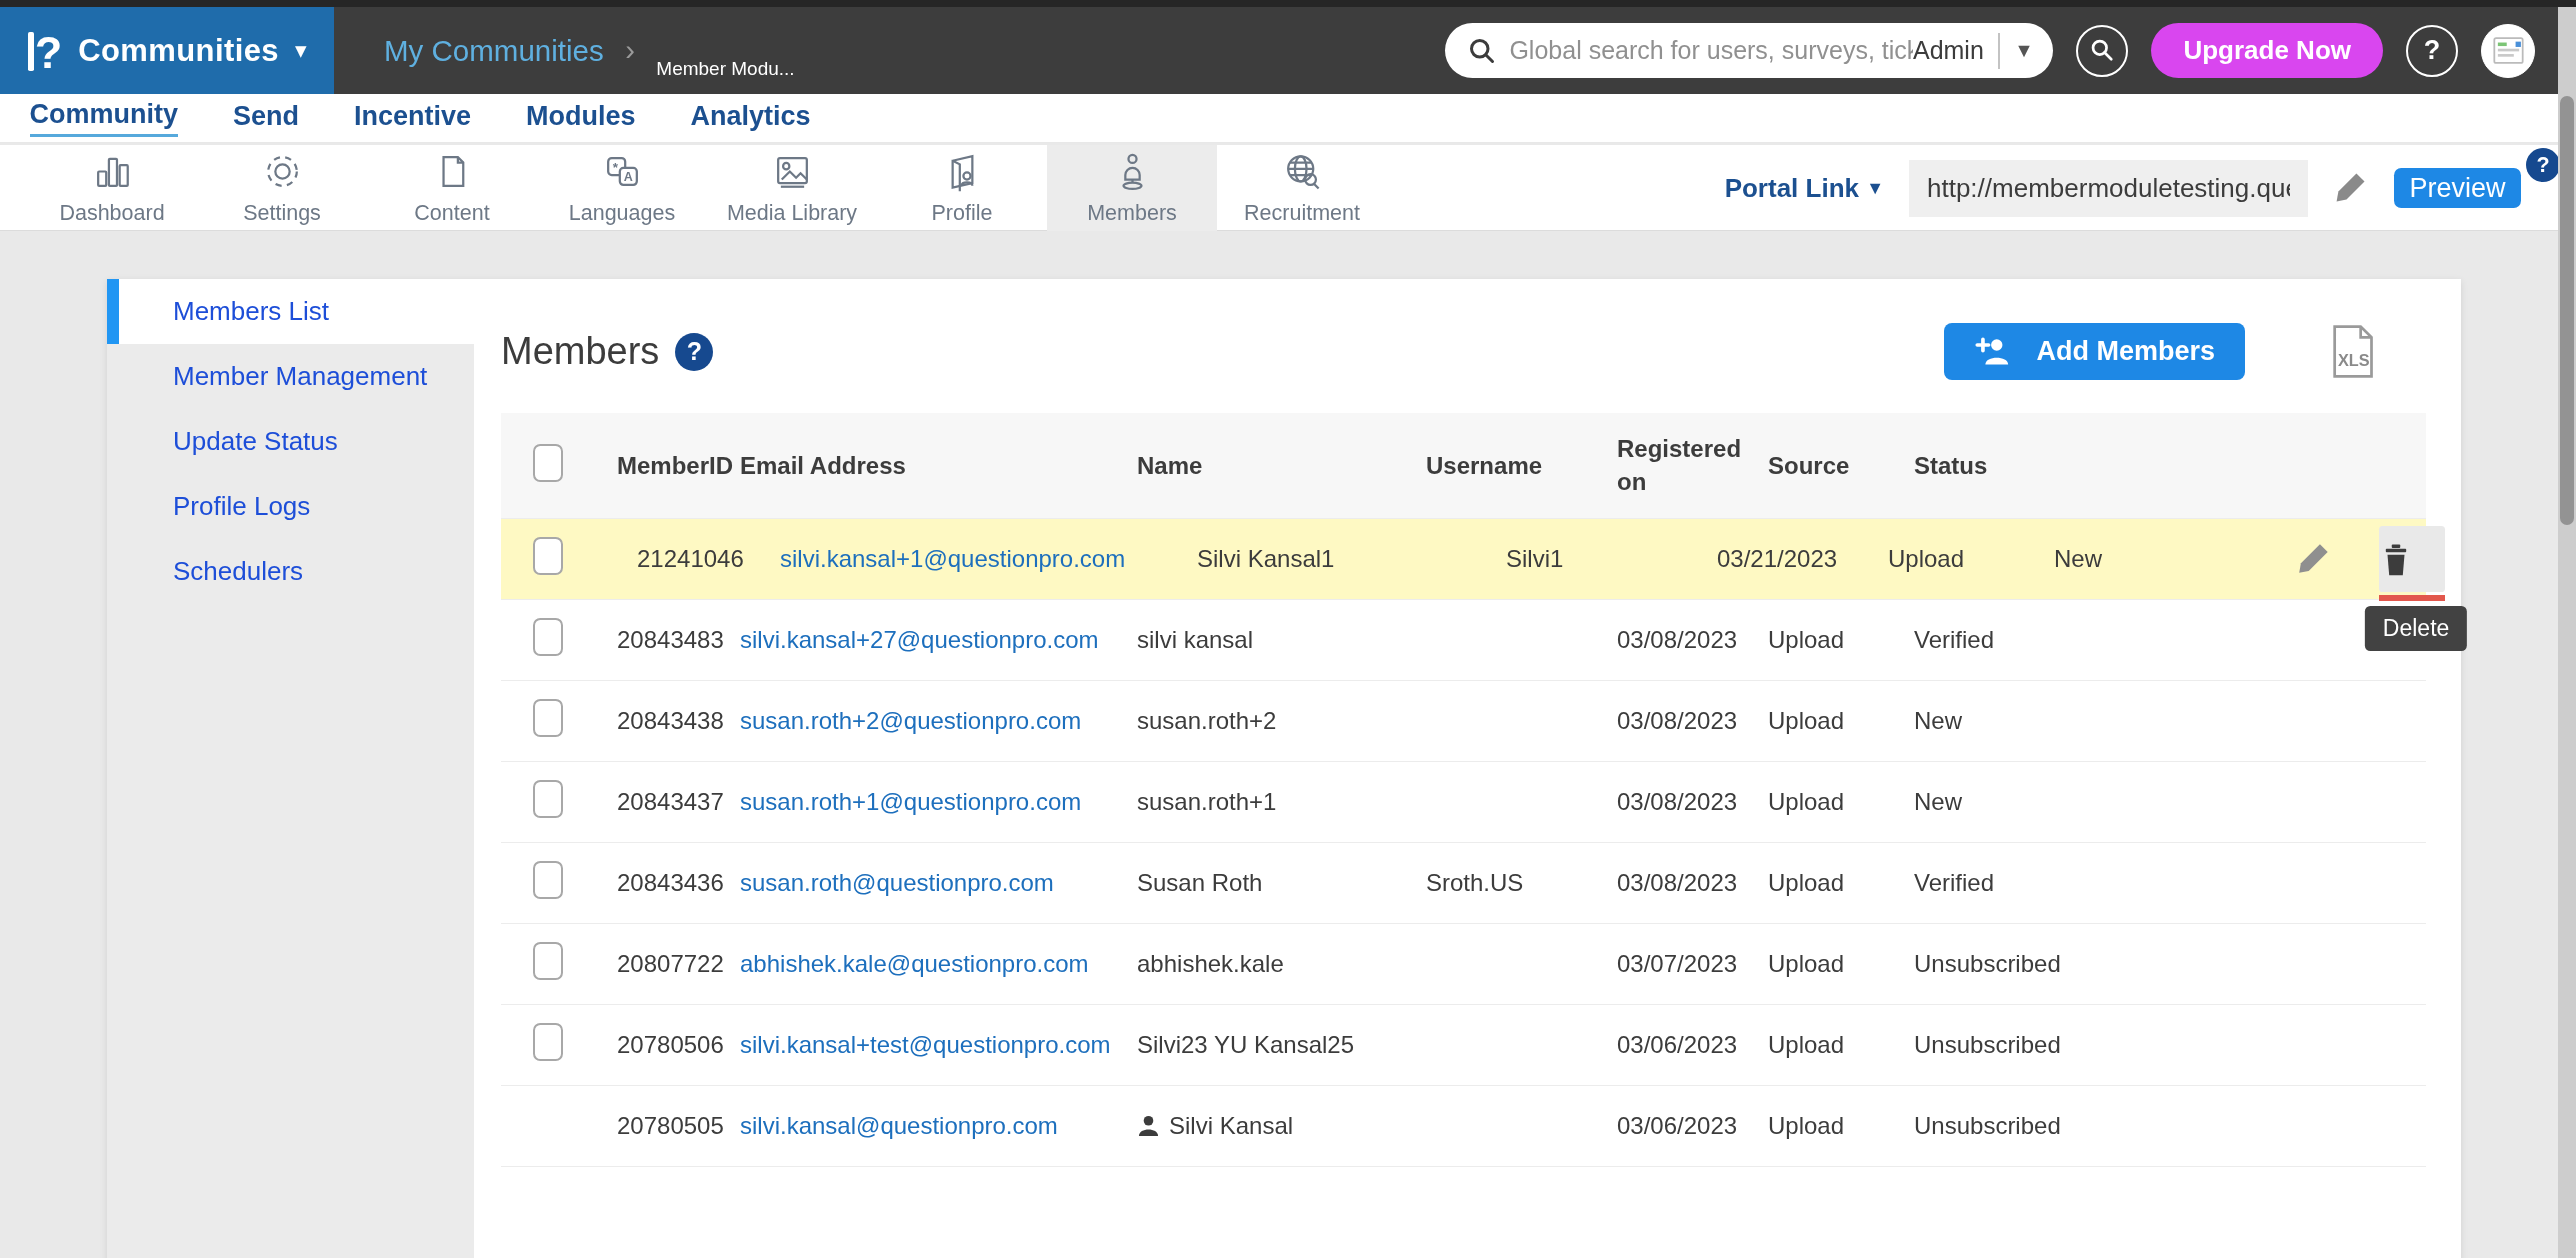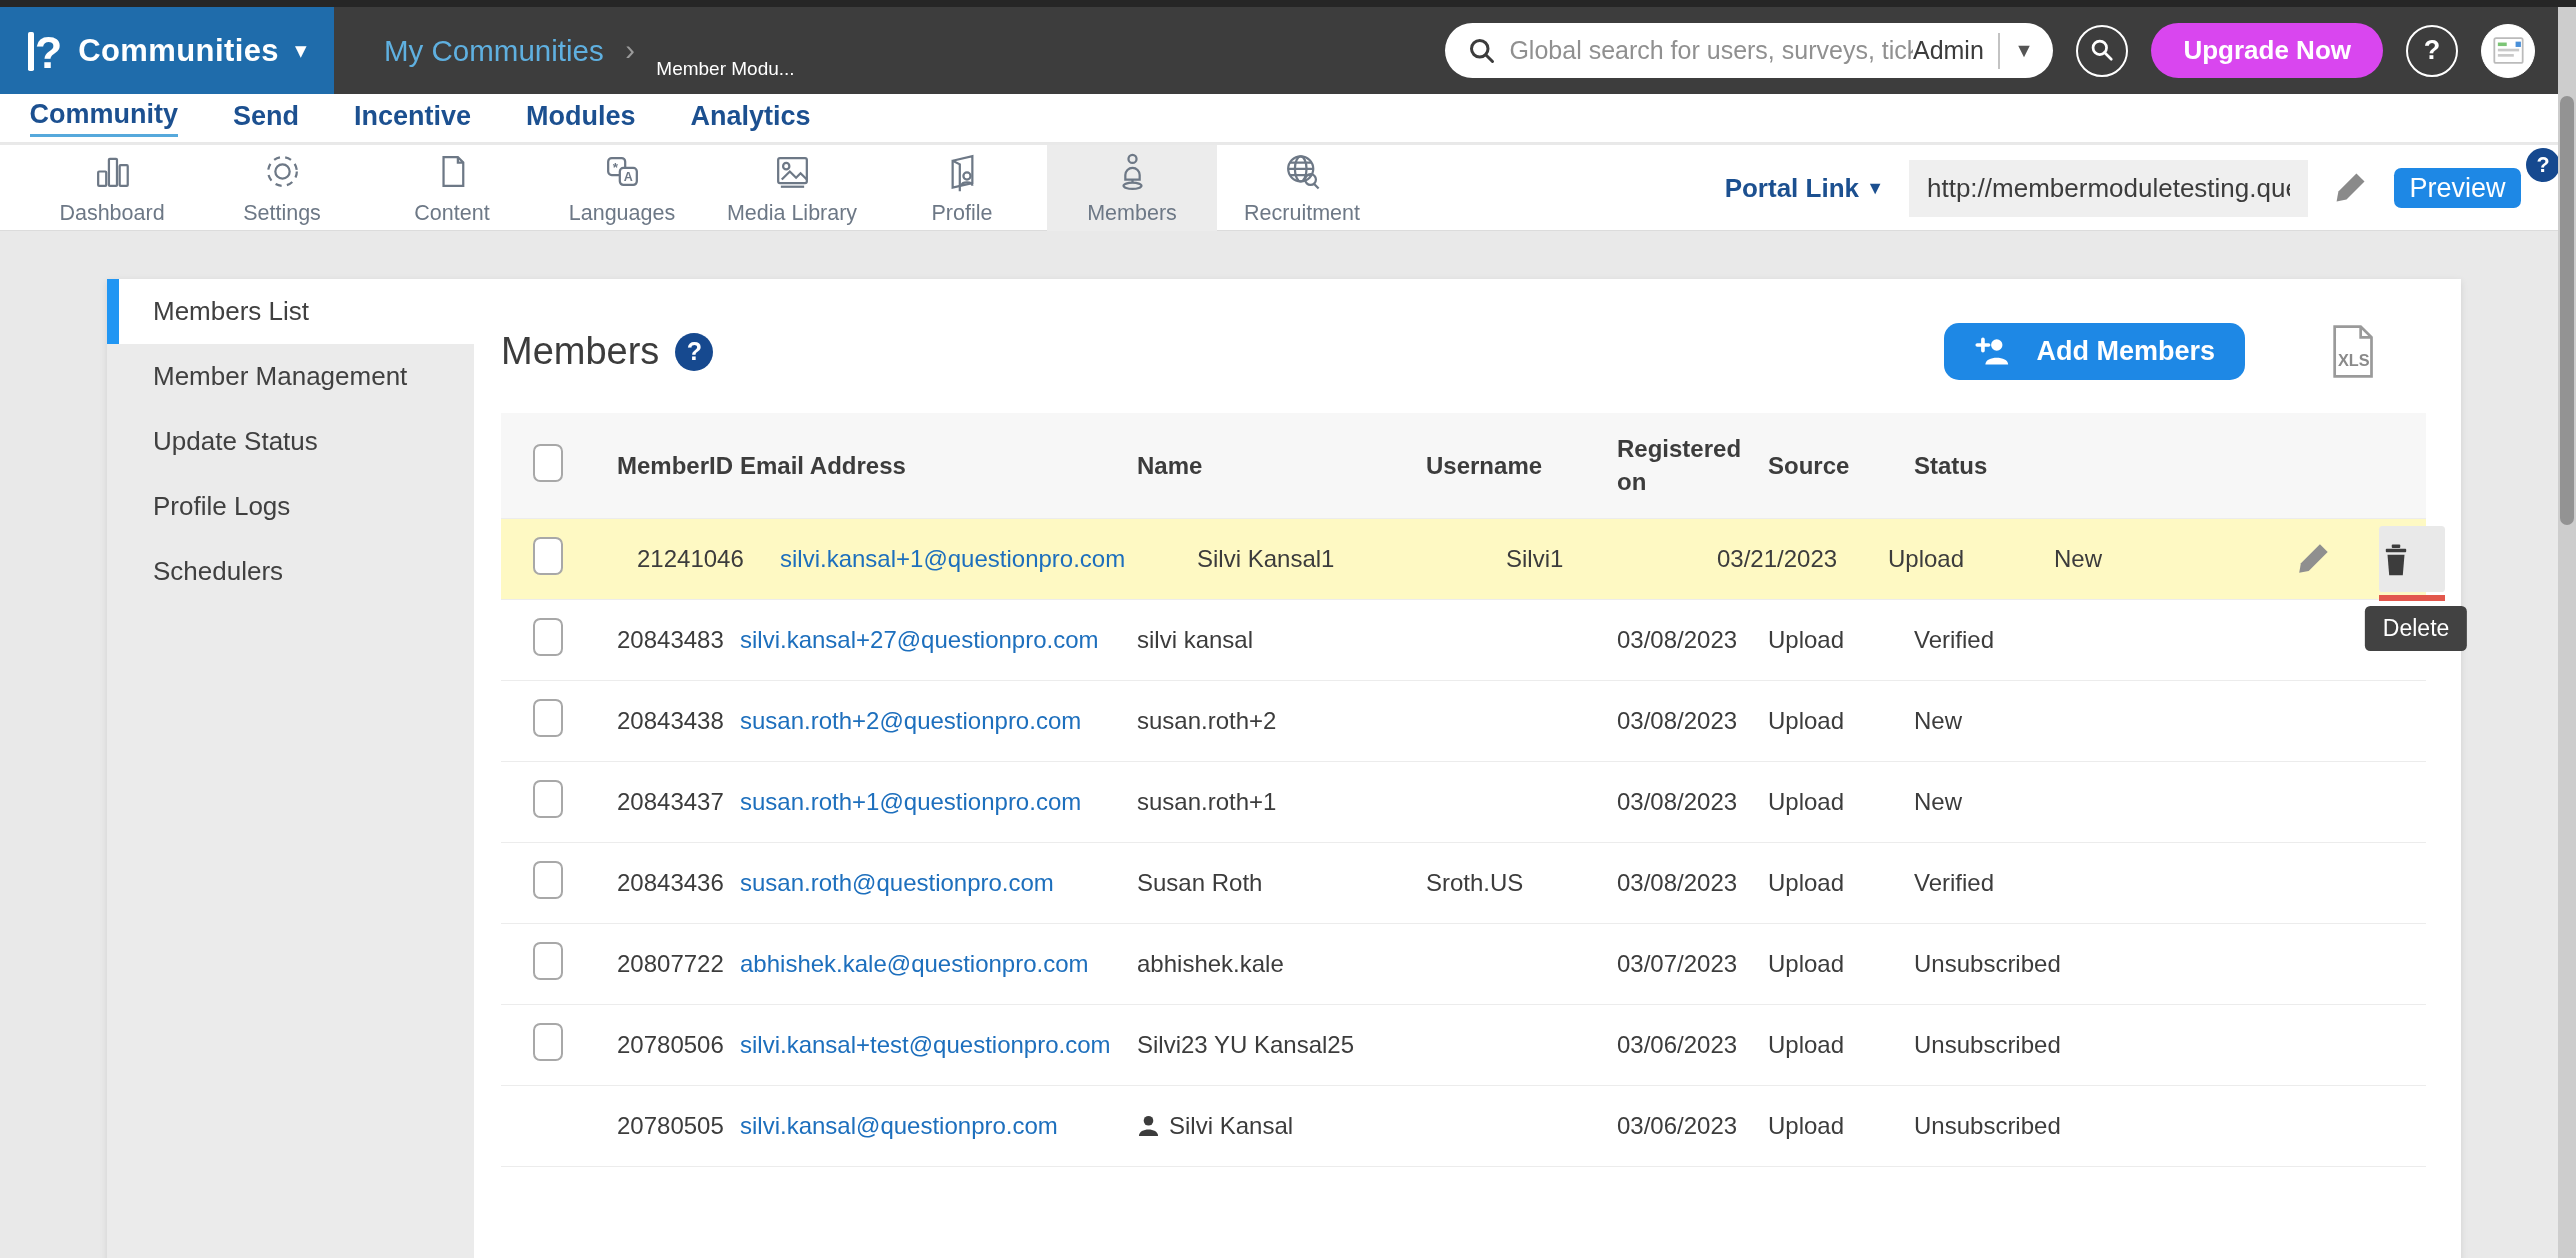--- a/index.html
+++ b/index.html
@@ -70,33 +70,33 @@
                  color:#fff; font-size:27px; cursor:pointer; font-family:"Liberation Sans", sans-serif; }
   .preview-help { position:absolute; top:-19.7px; right:-39px; width:34px; height:34px; border-radius:50%;
                   background:#16498f; color:#fff; font-size:21.5px; font-weight:bold;
                   display:flex; align-items:center; justify-content:center; cursor:pointer; }
 
   
   .content { position:absolute; top:231px; left:0; width:2576px; height:1028px; background:#e9e9e9; }
   .card { position:absolute; left:107px; top:48px; width:2354px; height:1073px; background:#fff;
           box-shadow:0 1.8px 7.2px rgba(0,0,0,.10); display:flex; }
   .sidebar { width:367px; background:#ebebeb; flex-shrink:0; }
-  .side-item { height:65px; display:flex; align-items:center; padding-left:46px;
-               font-size:26px; color:#404040; cursor:pointer; position:relative; }
+  .side-item { height:65px; display:flex; align-items:center; padding-left:66px;
+               font-size:26px; color:#1d4ed8; cursor:pointer; position:relative; }
   .side-item.active { background:#fff; }
   .side-item.active::before { content:""; position:absolute; left:0; top:0; bottom:0; width:11.6px;
                               background:#2196f3; }
 
   .main { flex:1; padding:0 34px 0 27px; }
   .title-row { display:flex; align-items:center; padding-top:43px; }
   .page-title { font-size:38px; color:#3c3c3c; }
   .title-help { width:38px; height:38px; border-radius:50%; background:#16498f; color:#fff;
                 font-size:25px; font-weight:bold; display:flex; align-items:center;
                 justify-content:center; margin-left:16px; cursor:pointer; }
-  .add-members-btn { margin-left:auto; height:57px; border:none; border-radius:15px; background:#1e88e5;
+  .add-members-btn { margin-left:auto; height:57px; border:none; border-radius:8px; background:#1e88e5;
                      color:#fff; font-size:27px; font-weight:bold; display:flex; align-items:center;
                      gap:23px; padding:0 30px; cursor:pointer; font-family:"Liberation Sans", sans-serif; }
   .xls-btn { margin-left:81px; margin-right:49px; cursor:pointer; display:flex; align-items:center; }
 
   .search-row { display:flex; align-items:center; margin-top:36px; }
   .member-search { width:711px; height:55px; background:#f1f1f1; display:flex; align-items:center;
                    padding:0 19.7px; }
   .member-search input { flex:1; border:none; outline:none; background:transparent; font-size:26px;
                          color:#3c3c3c; margin-left:14.3px; font-family:"Liberation Sans", sans-serif; }
   .member-search input::placeholder { color:#8f8f8f; }

